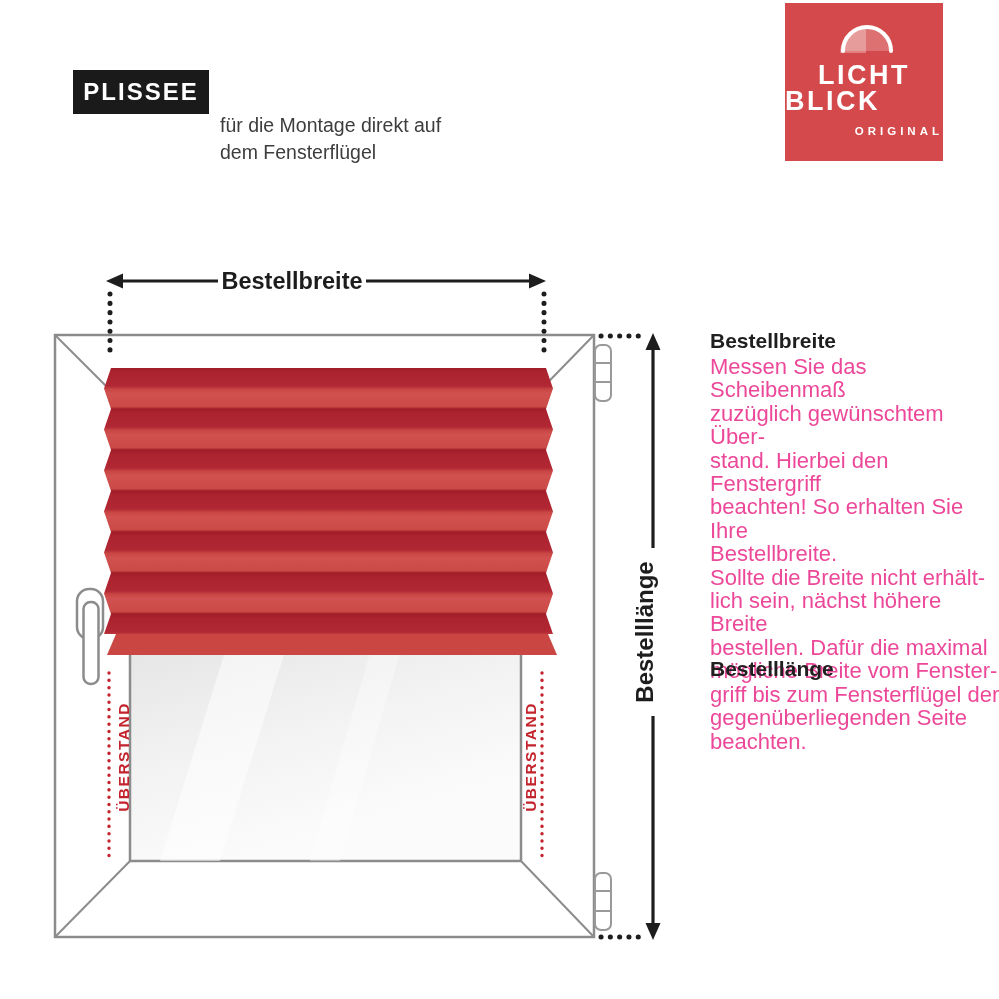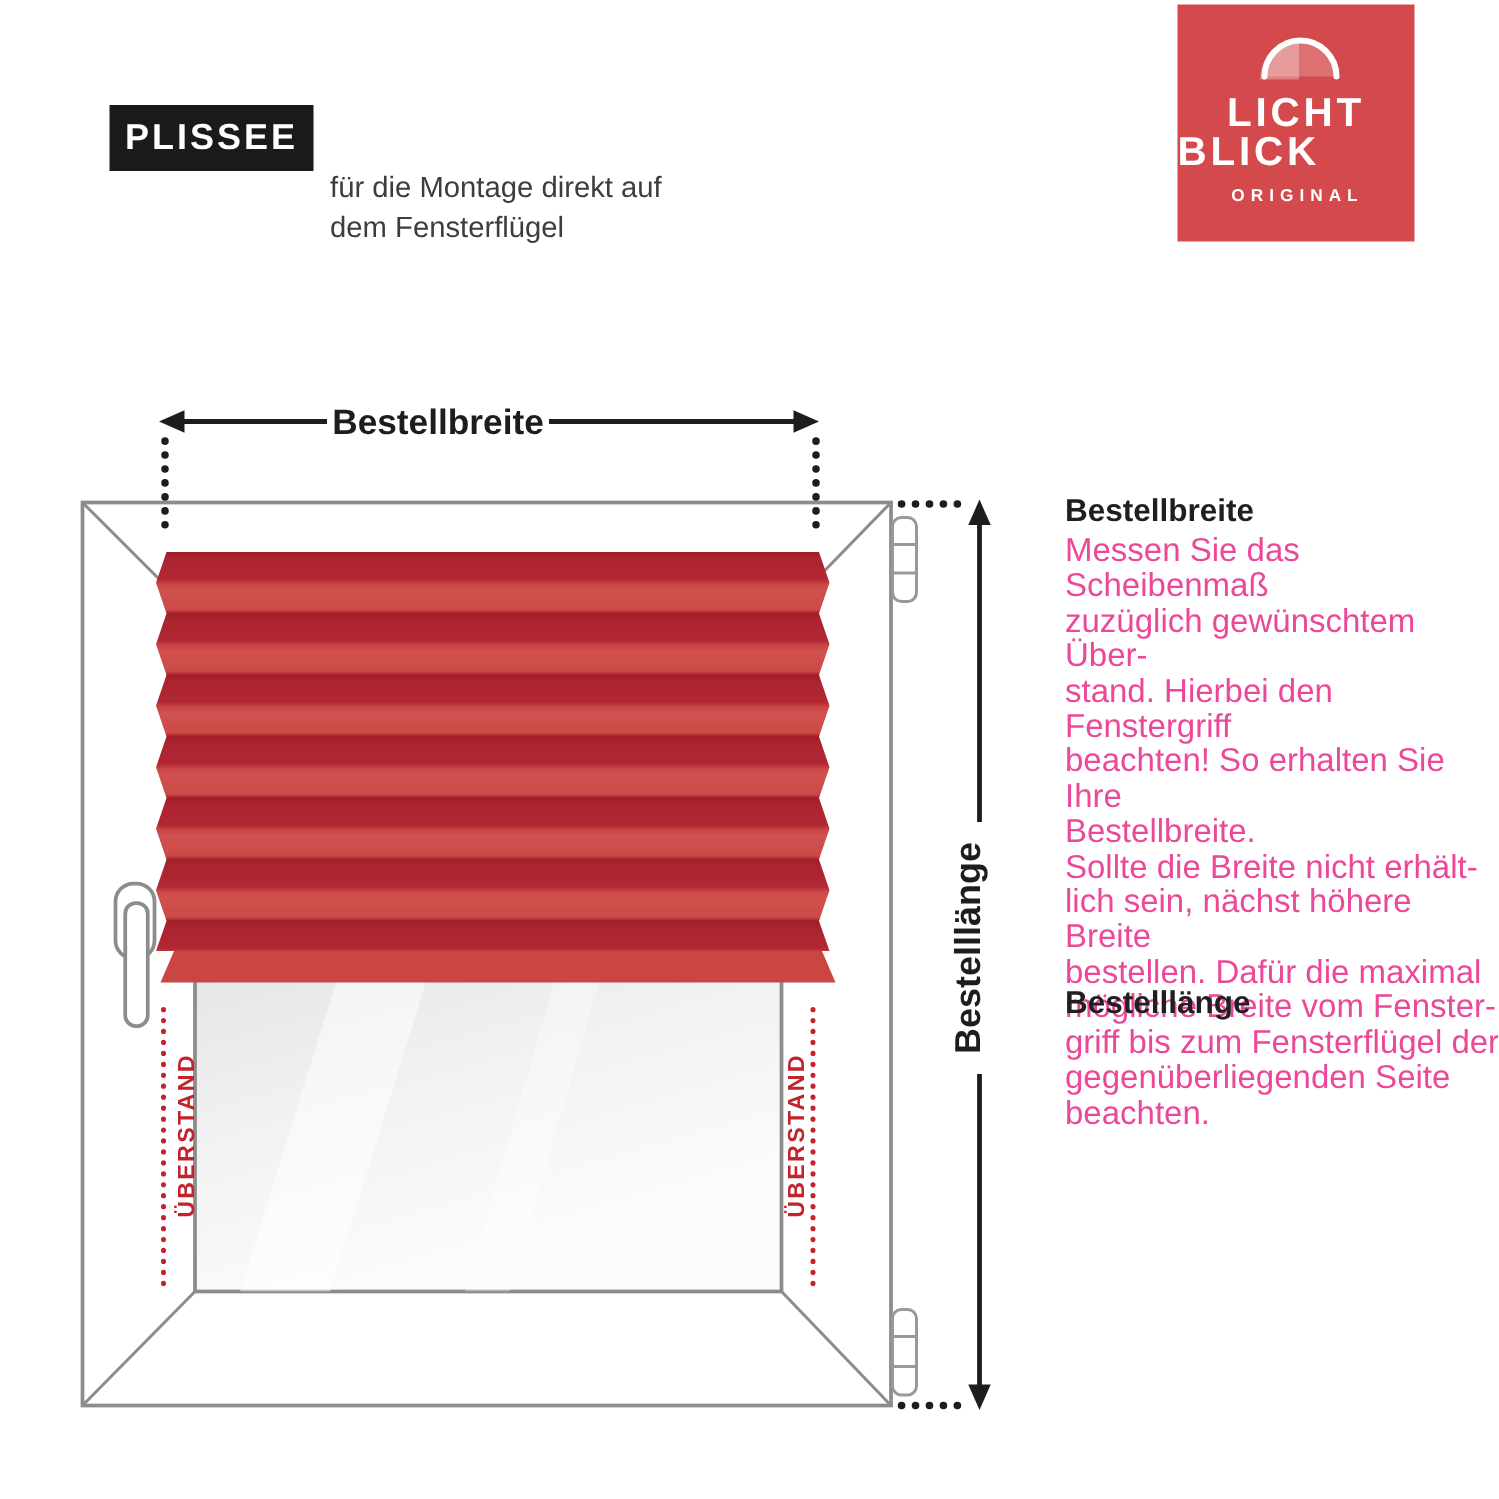--- a/index.html
+++ b/index.html
@@ -16,21 +16,21 @@
   .subtitle { position:absolute; left:220px; top:112px; font-size:19.5px; line-height:27px;
               color:#3d3d3d; white-space:pre-line; }
 
   
   .logo { position:absolute; left:785px; top:3px; width:158px; height:158px; background:#d4494b; }
   .logo svg { position:absolute; left:0; top:0; }
   .logo-l1 { position:absolute; top:57px; left:0; right:0; text-align:center; color:#ffffff;
              font-size:27px; font-weight:bold; letter-spacing:2.5px; }
   .logo-l2 { position:absolute; top:83px; left:0; right:0; text-align:left; color:#fff;
              font-size:27px; font-weight:bold; letter-spacing:2.5px; }
-  .logo-sub { position:absolute; top:122px; left:2px; right:0; text-align:center; color:#fff;
+  .logo-sub { position:absolute; top:122px; left:2px; right:0; text-align:right; color:#fff;
               font-size:11.5px; font-weight:bold; letter-spacing:4px; }
 
   
   .sec-h1 { position:absolute; left:710px; top:329px; font-size:21px; font-weight:bold; color:#1f1f1f; }
   .sec-p1 { position:absolute; left:710px; top:355px; width:290px; font-size:22px;
             line-height:23.4px; color:#ec4899; white-space:pre-line; }
   .sec-h2 { position:absolute; left:710px; top:657px; font-size:21px; font-weight:bold; color:#1f1f1f; }
   .sec-p2 { position:absolute; left:710px; top:689px; width:290px; font-size:18.4px;
             line-height:23.4px; color:#383838; white-space:pre-line; }
 

